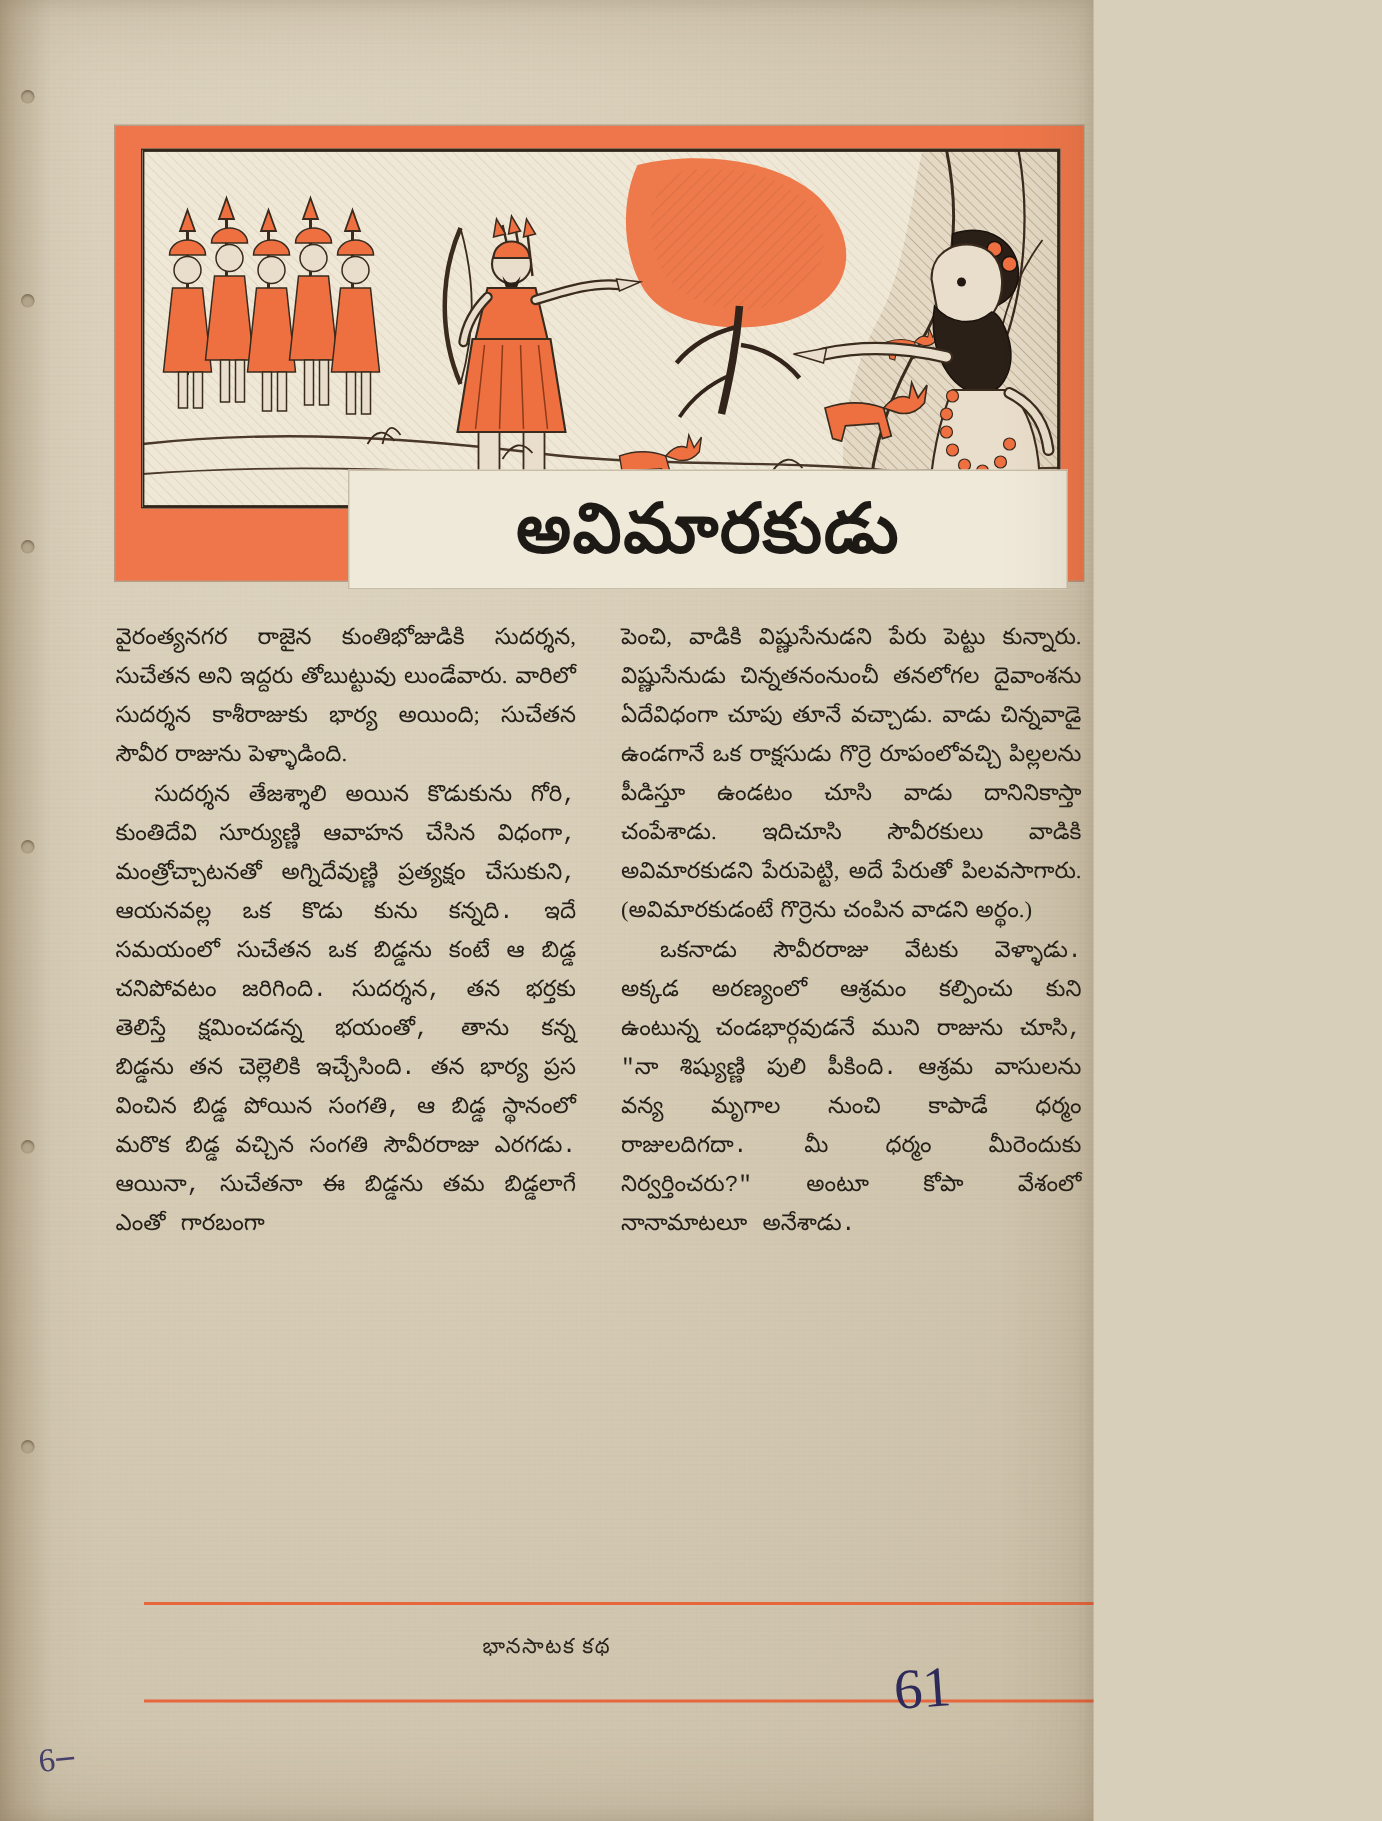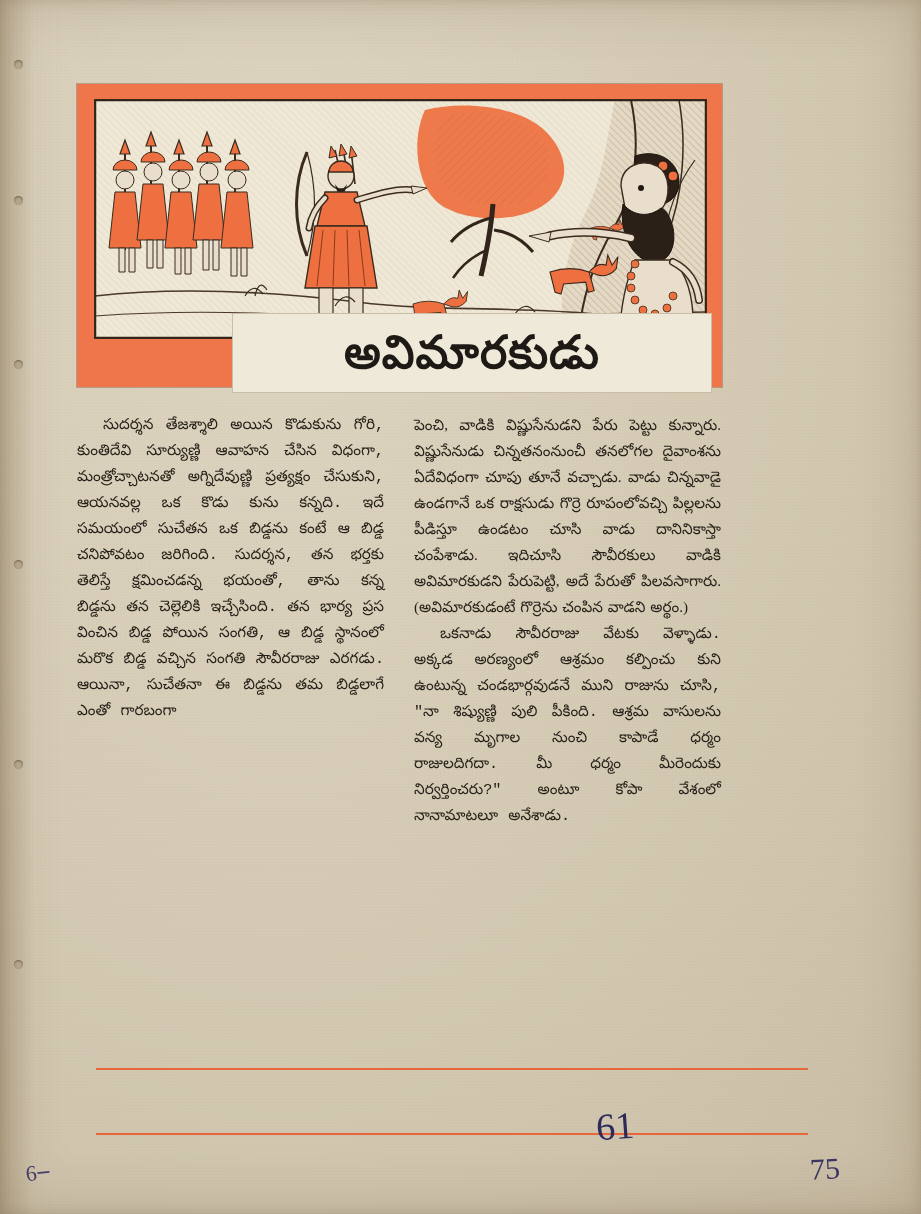--- a/index.html
+++ b/index.html
@@ -8,21 +8,21 @@
   }
   body {
     width: 921px;
     height: 1214px;
     background: #d8cfbb;
     font-family: "DejaVu Sans", sans-serif;
     overflow: hidden;
   }
   .page {
     position: relative;
-    width: 921px;
+    width: 729px;
     height: 1214px;
     background:
       radial-gradient(ellipse at 30% 20%, #ded5c1 0%, #d6ccb6 45%, #cfc4ad 75%, #c9bda5 100%);
     overflow: hidden;
   }
   
   .grain {
     position: absolute;
     inset: 0;
     pointer-events: none;
@@ -381,28 +381,30 @@
       <div class="signature">SANKAR</div>
     </div>
   </div>
 
   <div class="title-box">
     <div class="title-text">అవిమారకుడు</div>
   </div>
 
   <div class="columns">
     <div class="col">
+      <p>వైరంత్యనగర రాజైన కుంతిభోజుడికి సుదర్శన, సుచేతన అని ఇద్దరు తోబుట్టువు లుండేవారు. వారిలో సుదర్శన కాశీరాజుకు భార్య అయింది; సుచేతన సౌవీర రాజును పెళ్ళాడింది.</p>
       <p class="indent">సుదర్శన తేజశ్శాలి అయిన కొడుకును గోరి, కుంతిదేవి సూర్యుణ్ణి ఆవాహన చేసిన విధంగా, మంత్రోచ్చాటనతో అగ్నిదేవుణ్ణి ప్రత్యక్షం చేసుకుని, ఆయనవల్ల ఒక కొడు కును కన్నది. ఇదే సమయంలో సుచేతన ఒక బిడ్డను కంటే ఆ బిడ్డ చనిపోవటం జరిగింది. సుదర్శన, తన భర్తకు తెలిస్తే క్షమించడన్న భయంతో, తాను కన్న బిడ్డను తన చెల్లెలికి ఇచ్చేసింది. తన భార్య ప్రస వించిన బిడ్డ పోయిన సంగతి, ఆ బిడ్డ స్థానంలో మరొక బిడ్డ వచ్చిన సంగతి సౌవీరరాజు ఎరగడు. ఆయినా, సుచేతనా ఈ బిడ్డను తమ బిడ్డలాగే ఎంతో గారబంగా</p>
     </div>
     <div class="col">
       <p>పెంచి, వాడికి విష్ణుసేనుడని పేరు పెట్టు కున్నారు. విష్ణుసేనుడు చిన్నతనంనుంచీ తనలోగల దైవాంశను ఏదేవిధంగా చూపు తూనే వచ్చాడు. వాడు చిన్నవాడై ఉండగానే ఒక రాక్షసుడు గొర్రె రూపంలోవచ్చి పిల్లలను పీడిస్తూ ఉండటం చూసి వాడు దానినికాస్తా చంపేశాడు. ఇదిచూసి సౌవీరకులు వాడికి అవిమారకుడని పేరుపెట్టి, అదే పేరుతో పిలవసాగారు. (అవిమారకుడంటే గొర్రెను చంపిన వాడని అర్థం.)</p>
       <p class="indent">ఒకనాడు సౌవీరరాజు వేటకు వెళ్ళాడు. అక్కడ అరణ్యంలో ఆశ్రమం కల్పించు కుని ఉంటున్న చండభార్గవుడనే ముని రాజును చూసి, "నా శిష్యుణ్ణి పులి పీకింది. ఆశ్రమ వాసులను వన్య మృగాల నుంచి కాపాడే ధర్మం రాజులదిగదా. మీ ధర్మం మీరెందుకు నిర్వర్తించరు?" అంటూ కోపా వేశంలో నానామాటలూ అనేశాడు.</p>
     </div>
   </div>
 
   <div class="rule r1"></div>
   <div class="rule r2"></div>
+  <div class="footer-label">భానసాటక కథ</div>
   <div class="page-num-hand">61</div>
   <div class="corner-num-left">6౼</div>
   <div class="corner-num-right">75</div>
 
   <div class="edge-shadow"></div>
 </div>
 
 </body></html>

